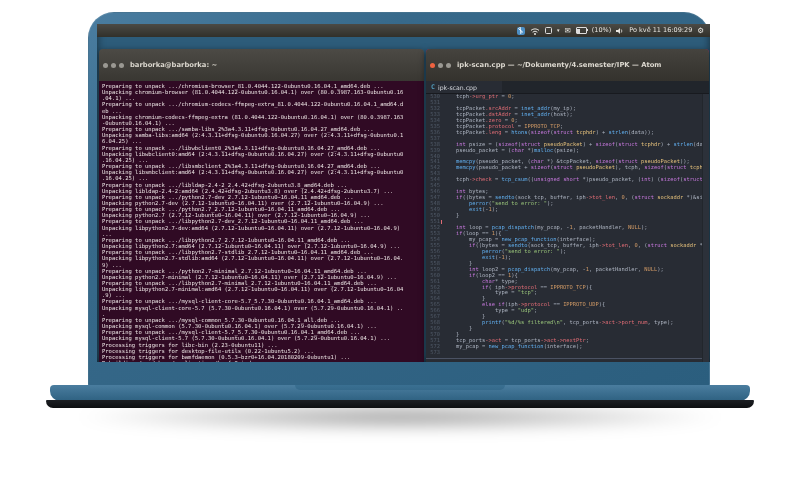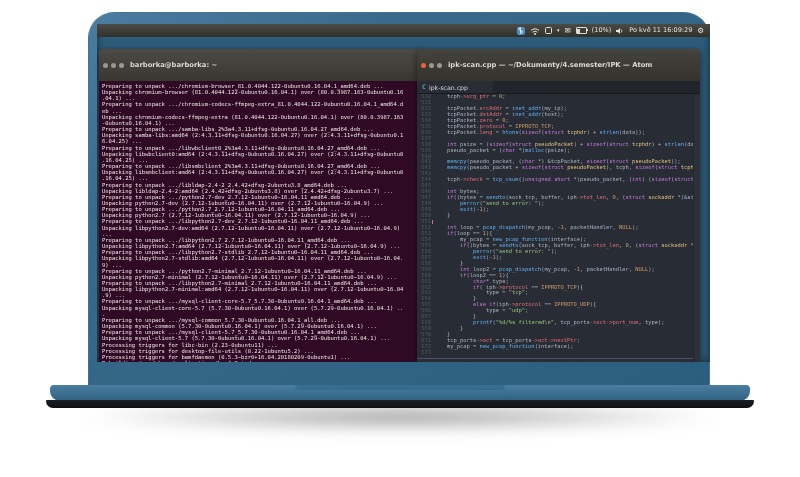--- a/index.html
+++ b/index.html
@@ -52,21 +52,21 @@
   .wdot.close{background:#ef6240;}
   .wtitle{font-size:6.8px;font-weight:bold;color:#dcd8cf;white-space:nowrap;overflow:hidden;margin-left:3px;}
 
   
   .terminal{left:2px;top:12px;width:325px;height:319px;}
   .term-body{height:306px;background:#300a24;padding:2px 0 0 3px;box-sizing:border-box;overflow:hidden;}
   .term-line{font-family:"DejaVu Sans Mono",monospace;font-size:5.5px;line-height:6.15px;
              color:#ece4e4;white-space:pre;}
 
   
-  .atom{left:320px;top:12px;width:283px;height:320px;background:#be185d;}
+  .atom{left:329px;top:12px;width:283px;height:320px;background:#be185d;}
   .atom .titlebar{background:linear-gradient(#45433e,#34322d);}
   .tabbar{height:13px;background:#21252b;display:flex;align-items:stretch;border-bottom:1px solid #181a1f;box-sizing:border-box;}
   .tab{width:76px;background:#282c34;display:flex;align-items:center;gap:3px;padding:0 5px;box-sizing:border-box;}
   .tab .c-icon{color:#519aba;font-size:6.5px;font-weight:bold;font-family:"DejaVu Sans Mono",monospace;}
   .tab .tab-label{color:#d7dae0;font-size:6.2px;white-space:nowrap;overflow:hidden;}
   .a-main{position:relative;height:281px;display:flex;overflow:hidden;background:#282c34;}
   .gutter{width:17px;flex:0 0 auto;text-align:right;padding-right:3px;box-sizing:border-box;}
   .code-col{flex:1 1 auto;overflow:hidden;position:relative;}
   .ln{font-family:"DejaVu Sans Mono",monospace;font-size:5.4px;line-height:5.95px;color:#4f5866;position:relative;}
   .ln.marked::after{content:"";position:absolute;right:-2px;top:1px;width:1.5px;height:4px;background:#e06c75;}

